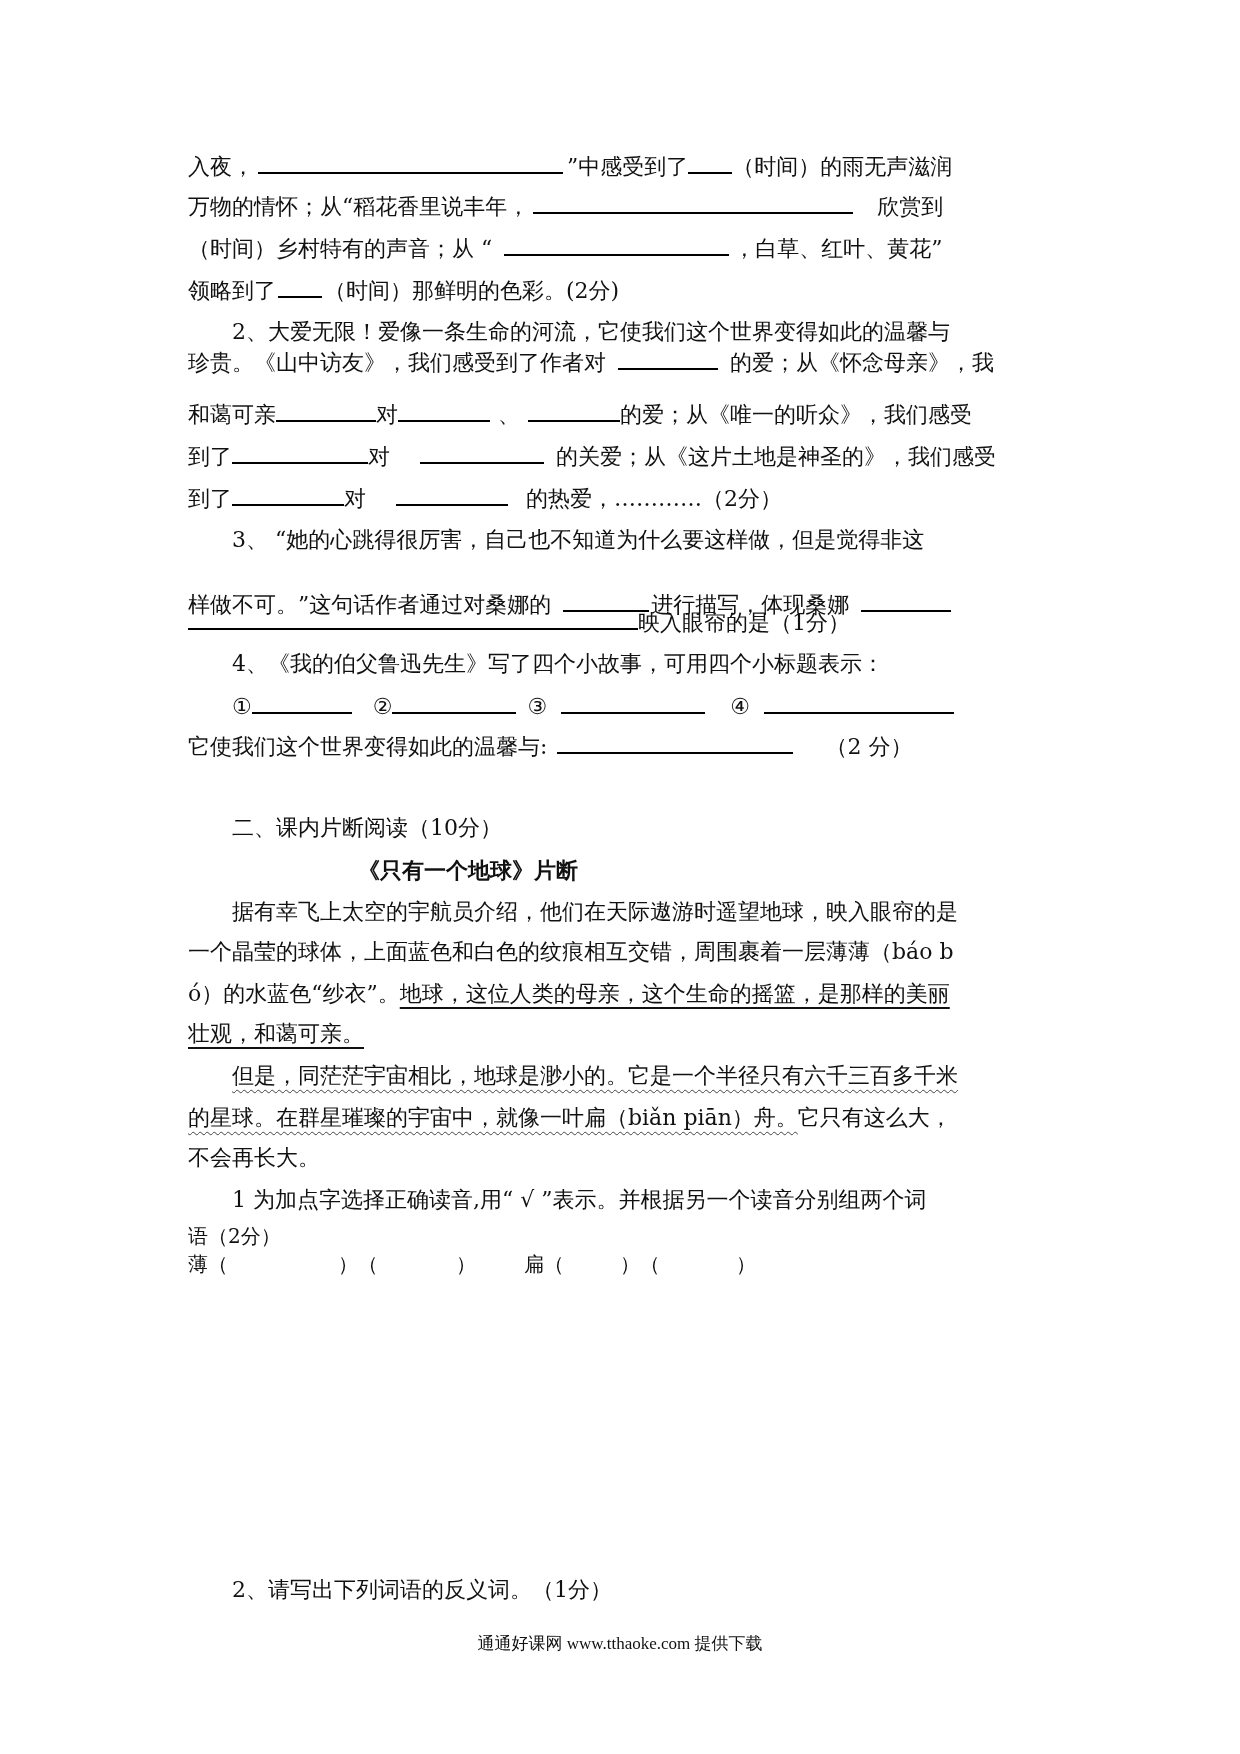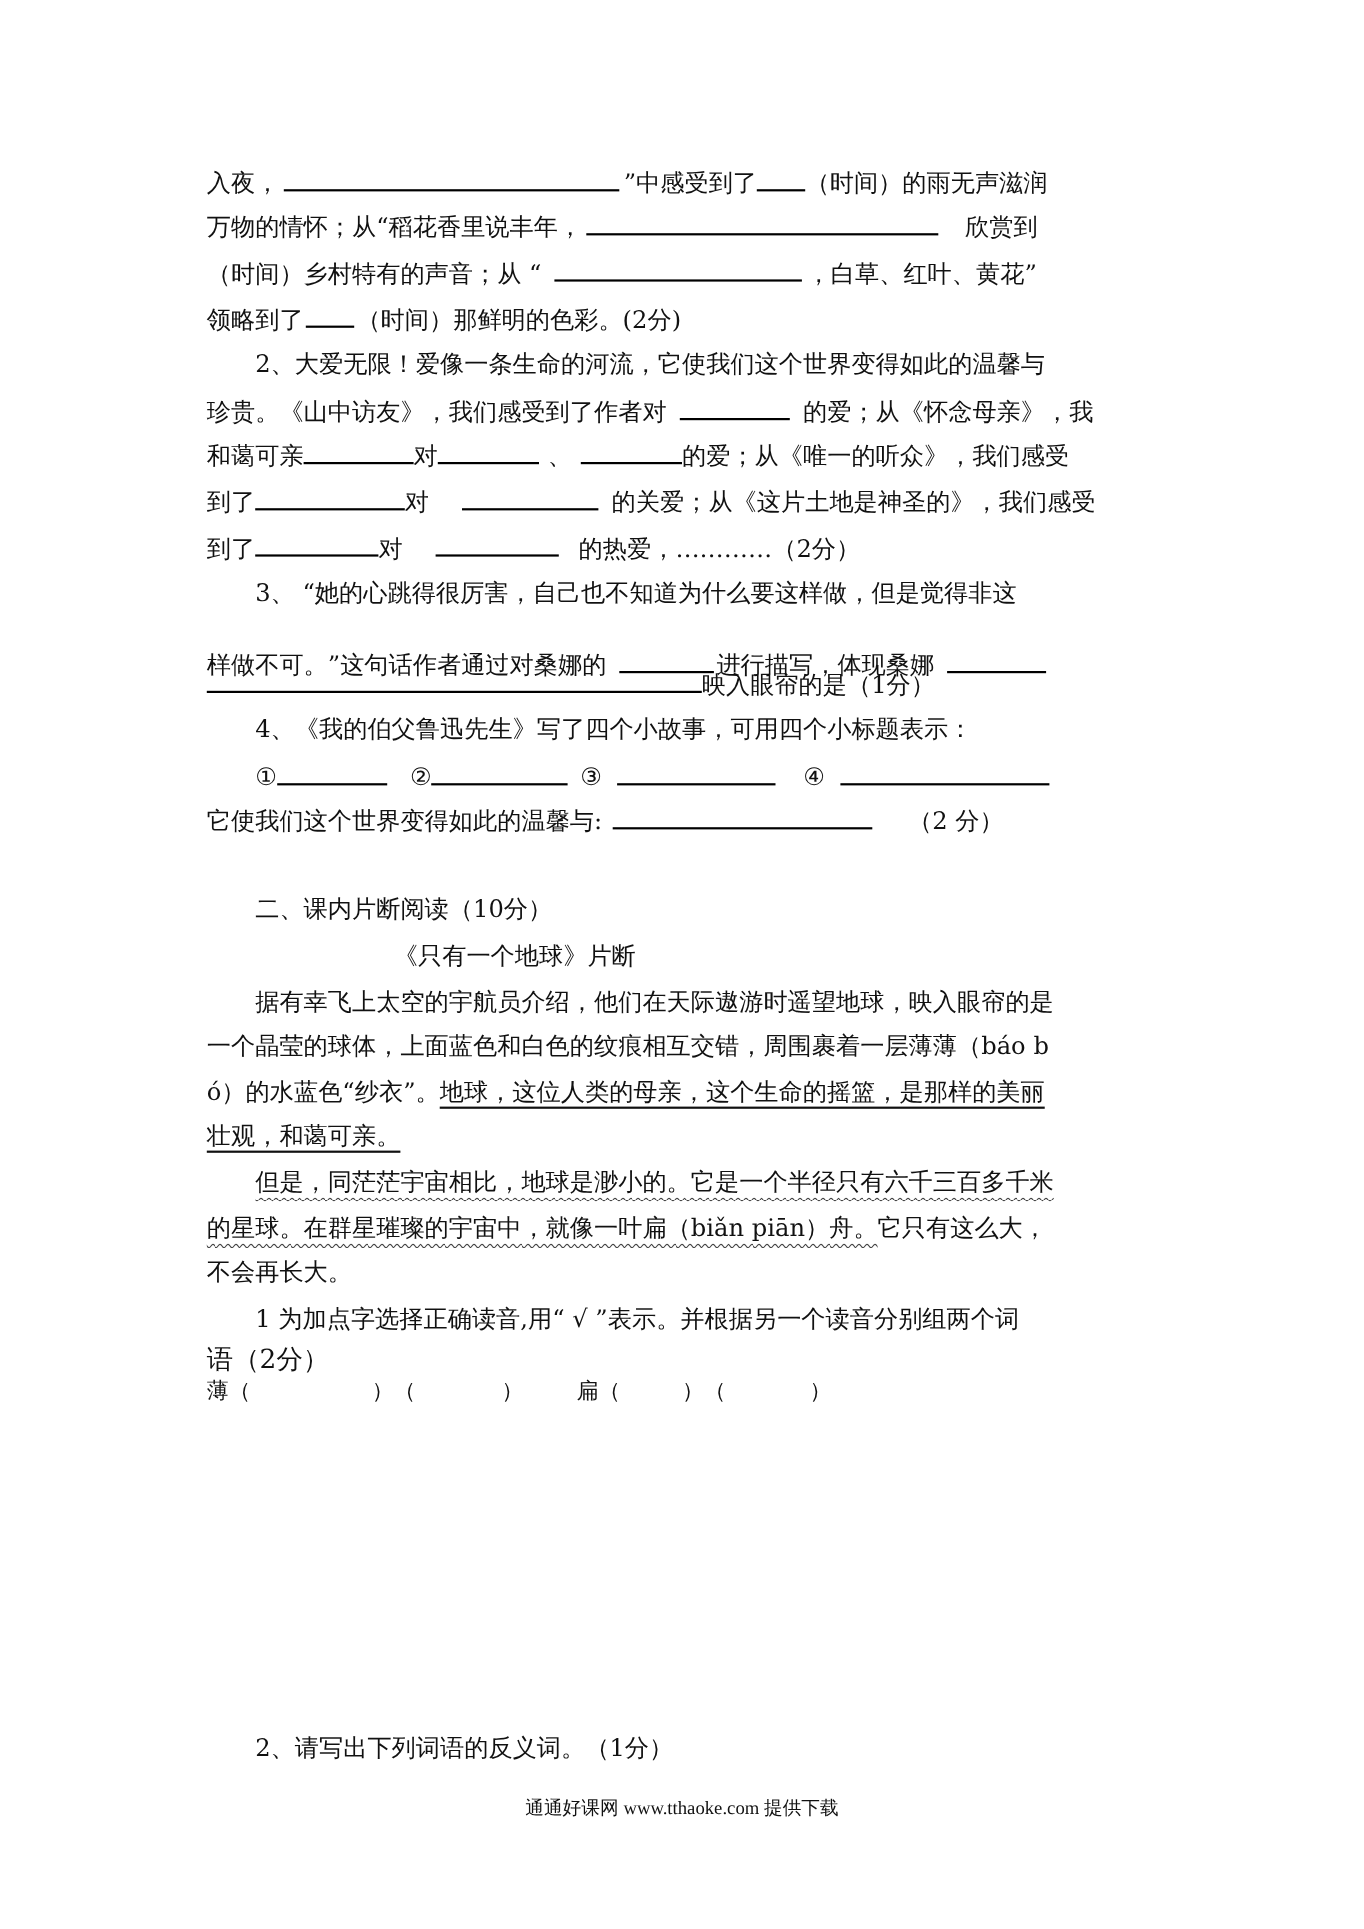--- a/index.html
+++ b/index.html
@@ -3,21 +3,21 @@
 <meta charset="utf-8">
 <style>
   html, body { margin:0; padding:0; background:#ffffff; }
   body { width:1240px; height:1754px; position:relative; overflow:hidden;
          font-family:"DejaVu Serif","Liberation Serif",serif; color:#111; }
   .page { position:absolute; left:188px; top:150px; width:870px; font-size:22px; }
   .line { position:absolute; left:0; height:32px; line-height:32px; white-space:nowrap; }
   .blank { display:inline-block; border-bottom:2px solid #000; height:22px; vertical-align:baseline; }
   .u { text-decoration:underline; text-decoration-thickness:2px; text-underline-offset:6px; }
   .wavy { text-decoration:underline wavy #444; text-decoration-thickness:1px; text-underline-offset:6px; }
-  .bold { font-weight:normal;text-align:right; }
+  .bold { font-weight:bold;text-align:right; }
   .footer { position:absolute; top:1632px; left:0; width:1240px; text-align:center; font-size:17px;
             font-family:"Liberation Serif",serif; }
   .ind { padding-left:44px; }
 </style>
 </head>
 <body>
 
 <div class="page">
 
   <div class="line" style="top:0px">
@@ -27,21 +27,21 @@
     <span>万物的情怀；从“稻花香里说丰年，</span><span class="blank" style="width:320px;margin:0 24px 0 4px"></span><span>欣赏到</span>
   </div>
   <div class="line" style="top:82px">
     <span>（时间）乡村特有的声音；从 “</span><span class="blank" style="width:225px;margin:0 4px 0 12px"></span><span>，白草、红叶、黄花”</span>
   </div>
   <div class="line" style="top:124px">
     <span>领略到了</span><span class="blank" style="width:44px;margin:0 2px"></span><span>（时间）那鲜明的色彩。(2分)</span>
   </div>
 
   <div class="line ind" style="top:166px">2、大爱无限！爱像一条生命的河流，它使我们这个世界变得如此的温馨与</div>
-  <div class="line" style="top:208px">
+  <div class="line" style="top:196px">
     <span>珍贵。《山中访友》，我们感受到了作者对</span><span class="blank" style="width:100px;margin:0 12px"></span><span>的爱；从《怀念母亲》，我</span>
   </div>
   <div class="line" style="top:248px">
     <span>和蔼可亲</span><span class="blank" style="width:100px"></span><span>对</span><span class="blank" style="width:92px"></span><span style="margin:0 8px">、</span><span class="blank" style="width:92px"></span><span>的爱；从《唯一的听众》，我们感受</span>
   </div>
   <div class="line" style="top:290px">
     <span>到了</span><span class="blank" style="width:136px"></span><span>对</span><span class="blank" style="width:124px;margin:0 12px 0 30px"></span><span>的关爱；从《这片土地是神圣的》，我们感受</span>
   </div>
   <div class="line" style="top:332px">
     <span>到了</span><span class="blank" style="width:112px"></span><span>对</span><span class="blank" style="width:112px;margin:0 18px 0 30px"></span><span>的热爱，…………（2分）</span>
@@ -78,21 +78,21 @@
   </div>
   <div class="line ind" style="top:910px">
     <span class="wavy">但是，同茫茫宇宙相比，地球是渺小的。它是一个半径只有六千三百多千米</span>
   </div>
   <div class="line" style="top:952px">
     <span class="wavy">的星球。在群星璀璨的宇宙中，就像一叶扁（biǎn  piān）舟。</span><span>它只有这么大，</span>
   </div>
   <div class="line" style="top:992px">不会再长大。</div>
 
   <div class="line ind" style="top:1034px">1 为加点字选择正确读音,用“ √ ”表示。并根据另一个读音分别组两个词</div>
-  <div class="line" style="top:1070px;font-size:24px">语（2分）</div>
+  <div class="line" style="top:1070px;font-size:20px">语（2分）</div>
   <div class="line" style="top:1098px;font-size:20px">
     <span>薄（</span><span style="display:inline-block;width:110px"></span><span>）（</span><span style="display:inline-block;width:78px"></span><span>）</span><span style="display:inline-block;width:48px"></span><span>扁（</span><span style="display:inline-block;width:56px"></span><span>）（</span><span style="display:inline-block;width:76px"></span><span>）</span>
   </div>
 
   <div class="line ind" style="top:1424px">2、请写出下列词语的反义词。（1分）</div>
 </div>
 
 <div class="footer">通通好课网  www.tthaoke.com  提供下载</div>
 
 </body></html>

